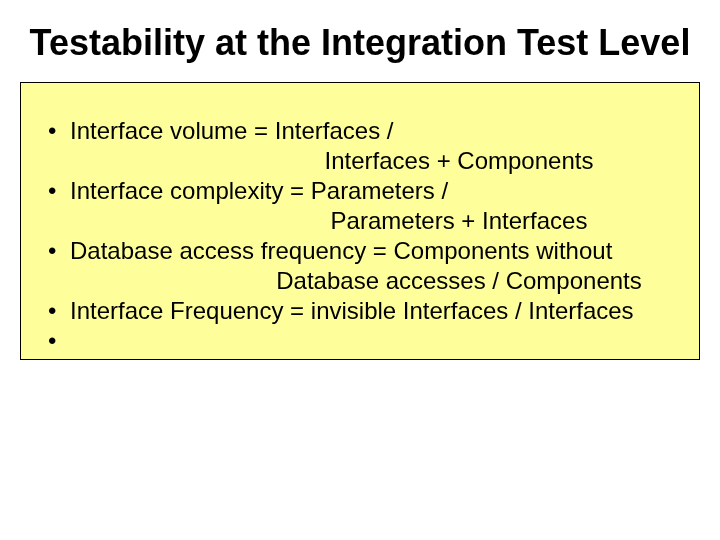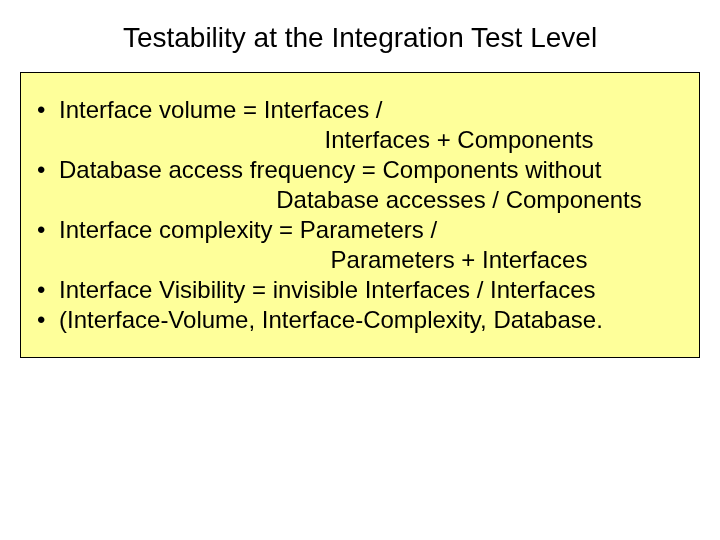--- a/index.html
+++ b/index.html
@@ -13,34 +13,34 @@
   }
   .slide {
     width: 720px;
     height: 540px;
     position: relative;
     box-sizing: border-box;
     padding-top: 22px;
   }
   .title {
     text-align: center;
-    font-size: 28px;
-    font-weight: normal;
+    font-size: 36px;
+    font-weight: bold;
     margin: 0 0 18px 0;
   }
   .content-box {
     background: #feff9a;
     border: 1px solid #000;
     margin: 0 20px;
     padding: 22px 10px 22px 10px;
     box-sizing: border-box;
   }
   ul.bullets {
     list-style: none;
-    margin: 0;
+    margin: 11px;
     padding: 0;
   }
   ul.bullets > li {
     font-size: 24px;
     line-height: 1.25;
     position: relative;
     padding-left: 28px;
     margin: 0;
   }
   ul.bullets > li::before {
@@ -68,32 +68,31 @@
 
   <div class="content-box">
     <ul class="bullets">
 
       <li>
         <span>Interface volume = Interfaces /</span>
         <span class="cont">Interfaces + Components</span>
       </li>
 
       <li>
+        <span>Interface complexity = Parameters /</span>
+        <span class="cont">Parameters + Interfaces</span>
+      </li>
+
+      <li>
         <span>Database access frequency = Components  without</span>
         <span class="cont">Database accesses / Components</span>
       </li>
 
       <li>
-        <span>Interface complexity = Parameters /</span>
-        <span class="cont">Parameters + Interfaces</span>
+        <span>Interface Frequency = invisible Interfaces / Interfaces</span>
       </li>
 
       <li>
-        <span>Interface Visibility = invisible Interfaces / Interfaces</span>
-      </li>
-
-      <li>
-        <span class="cont2">(Interface-Volume, Interface-Complexity, Database.</span>
       </li>
 
     </ul>
   </div>
 </div>
 
 </body></html>

